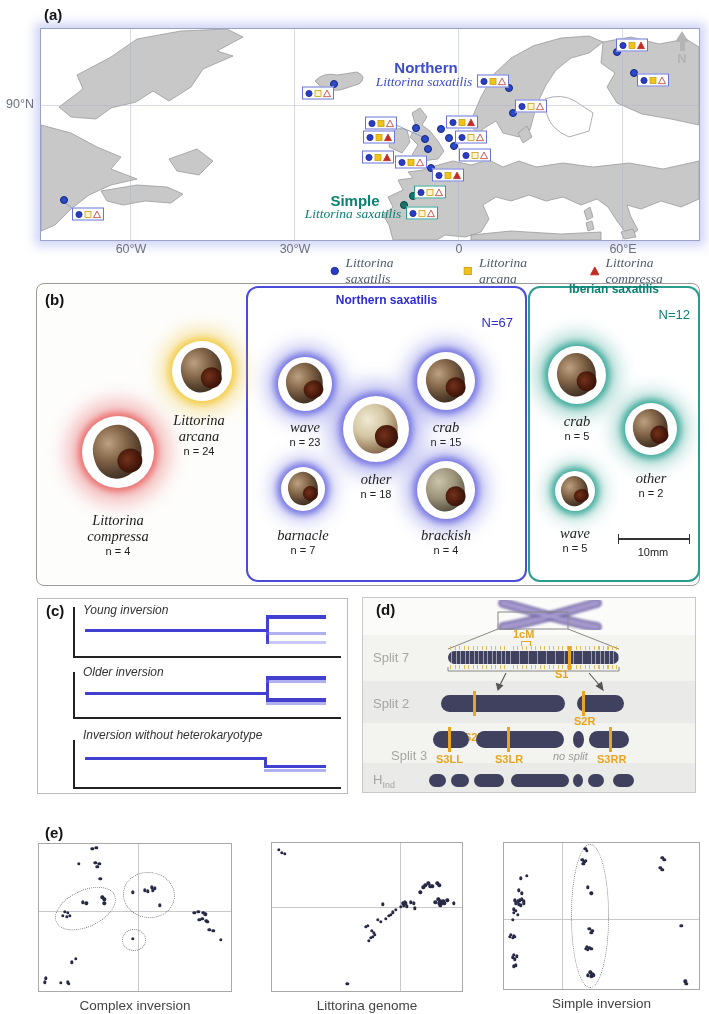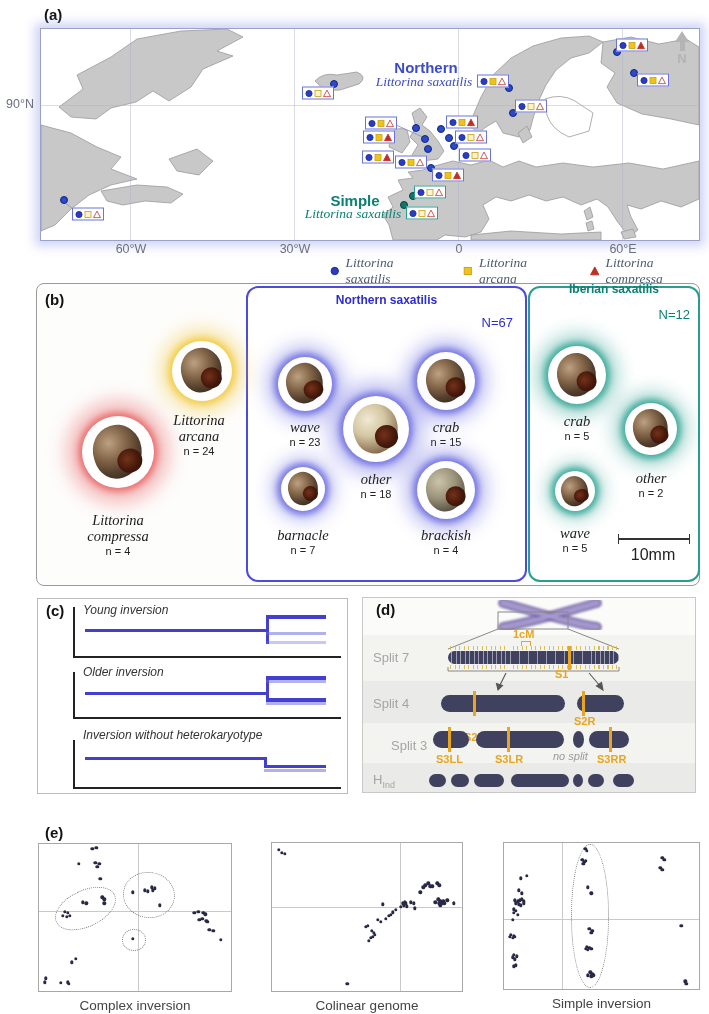--- a/index.html
+++ b/index.html
@@ -436,21 +436,21 @@
     </div>
     <div class="abs shell-label" style="left: 575px; top: 525px;">
       <div>wave</div>
     </div>
     <div class="abs shell-n" style="left: 575px; top: 542px;">n = 5</div>
   </div>
 
 <div class="abs" id="scalebar" style="left:618px;top:534px;width:70px;">
     <div></div>
   </div>
-<div class="abs" style="left:618px;top:546px;width:70px;text-align:center;font-size:16px;color:#222;">10mm</div>
+<div class="abs" style="left:618px;top:546px;width:70px;text-align:center;font-size:11px;color:#222;">10mm</div>
 
 <div class="abs" id="panelC">
   <div class="abs panel-label" style="left:8px;top:3px;">(c)</div>
 
   <div class="abs tree-title" style="left:45px;top:4px;">Young inversion</div>
   <div class="abs axis-v" style="left:35px;top:8px;height:50px;"></div>
   <div class="abs axis-h" style="left:35px;top:57px;width:268px;"></div>
   <div class="abs bl" style="left:47px;top:30px;width:183px;height:3px;"></div>
   <div class="abs bl" style="left:228px;top:17px;width:3px;height:28px;"></div>
   <div class="abs bl" style="left:228px;top:16px;width:60px;height:3.5px;"></div>
@@ -477,22 +477,22 @@
 </div>
 
 <div class="abs" id="panelD">
   <div class="abs band" style="top:37px;height:46px;background:#f3f3f0;"></div>
   <div class="abs band" style="top:83px;height:42px;background:#eaeae8;"></div>
   <div class="abs band" style="top:125px;height:40px;background:#f3f3f0;"></div>
   <div class="abs band" style="top:165px;height:31px;background:#eaeae8;"></div>
 
   <div class="abs panel-label" style="left:13px;top:3px;">(d)</div>
   <div class="row-label" style="top:52px;">Split 7</div>
-  <div class="row-label" style="top:98px;">Split 4</div>
-  <div class="row-label" style="top:140px;padding-left:28px;">Split 3</div>
+  <div class="row-label" style="top:98px;">Split 2</div>
+  <div class="row-label" style="top:150px;padding-left:28px;">Split 3</div>
   <div class="row-label" style="top:174px;">
     <span>H</span><sub style="font-size:9px;">Ind</sub>
   </div>
 
   <svg width="334" height="196" style="position:absolute;left:0;top:0;">
     <defs>
         <filter id="soft">
           <feGaussianBlur stdDeviation="1.1"></feGaussianBlur>
         </filter>
       </defs>
@@ -649,21 +649,21 @@
       <div class="pt" style="left: 88.5%; top: 39.3%;"></div>
       <div class="pt" style="left: 89.1%; top: 40.7%;"></div>
       <div class="pt" style="left: 90.1%; top: 39.3%;"></div>
       <div class="pt" style="left: 88.5%; top: 42%;"></div>
       <div class="pt" style="left: 88%; top: 40.7%;"></div>
       <div class="pt" style="left: 90.6%; top: 40.7%;"></div>
       <div class="pt" style="left: 92.2%; top: 38.7%;"></div>
       <div class="pt" style="left: 95.8%; top: 40.7%;"></div>
       <div class="pt" style="left: 39.6%; top: 95.3%;"></div>
     </div>
-    <div class="eplot-caption" style="left: 271px; top: 998px; width: 192px;">Colinear genome</div>
+    <div class="eplot-caption" style="left: 271px; top: 998px; width: 192px;">Littorina genome</div>
     <div class="eplot" style="left: 503px; top: 842px; width: 197px; height: 148px;">
       <div class="cross-v" style="left: 29.9%;"></div>
       <div class="cross-h" style="top: 52%;"></div>
       <div class="dotted-ellipse" style="left: 34.4%; top: 0.9%; width: 18.6%; height: 96.8%; transform: rotate(0deg);"></div>
       <div class="pt" style="left: 8.6%; top: 24.3%;"></div>
       <div class="pt" style="left: 11.7%; top: 22.3%;"></div>
       <div class="pt" style="left: 7.6%; top: 32.4%;"></div>
       <div class="pt" style="left: 9.1%; top: 34.5%;"></div>
       <div class="pt" style="left: 5.6%; top: 39.2%;"></div>
       <div class="pt" style="left: 7.1%; top: 39.9%;"></div>

